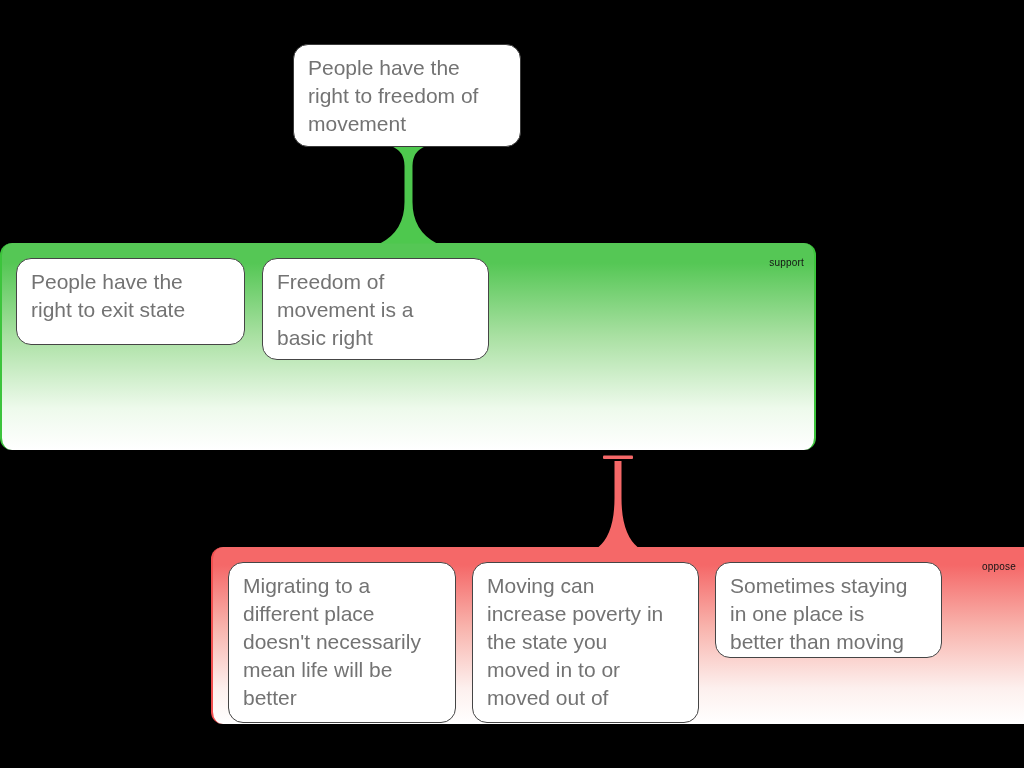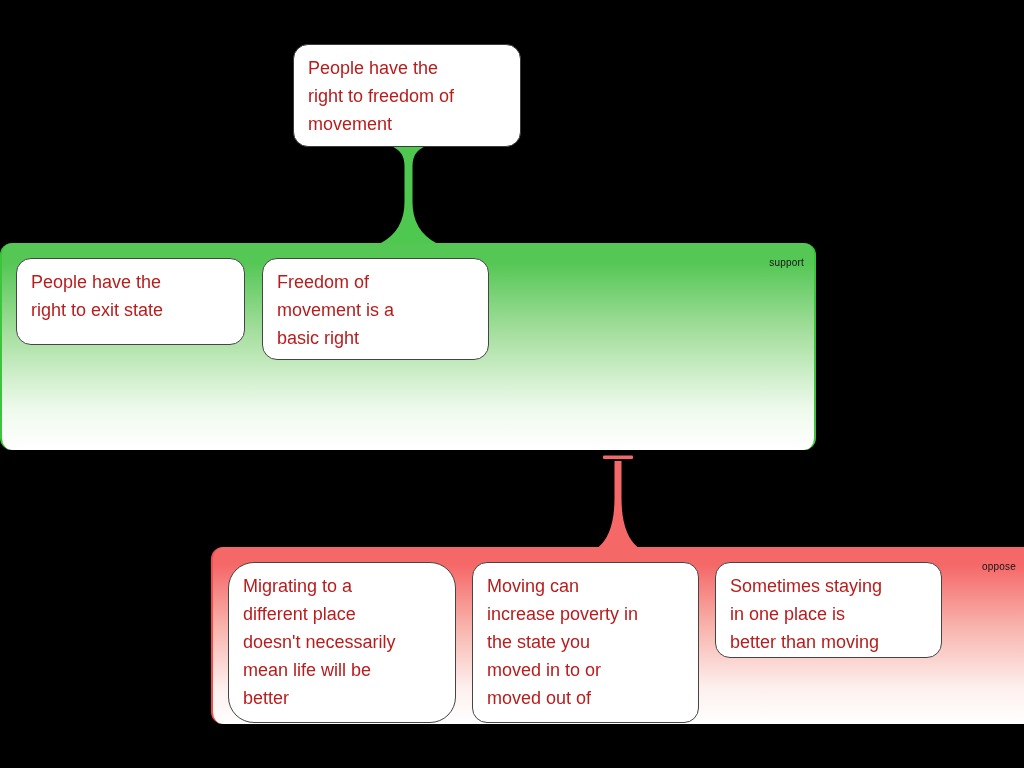--- a/index.html
+++ b/index.html
@@ -27,27 +27,27 @@
   .group-support .group-label{right:10px;}
   .group-oppose .group-label{right:8px;}
   
   .connectors{position:absolute;left:0;top:0;z-index:2;pointer-events:none;}
   
   .claim{
     position:absolute;z-index:3;box-sizing:border-box;background:#ffffff;
     border:1.5px solid #454545;border-radius:15px;padding:9px 14px 0 14px;
   }
   .claim-text{
-    white-space:pre-line;font-size:18px;line-height:28px;color:#b91c1c;
+    white-space:pre-line;font-size:21px;line-height:28px;color:#737373;
   }
   .c-root{left:293px;top:44px;width:228px;height:103px;border-color:#3a3a3a;}
   .c-g1{left:16px;top:258px;width:229px;height:87px;}
   .c-g2{left:262px;top:258px;width:227px;height:102px;}
   .c-g3{left:504px;top:258px;width:228px;height:190px;}
-  .c-r1{left:228px;top:562px;width:228px;height:161px;border-radius:26px;}
+  .c-r1{left:228px;top:562px;width:228px;height:161px;}
   .c-r2{left:472px;top:562px;width:227px;height:161px;}
   .c-r3{left:715px;top:562px;width:227px;height:96px;}
 </style>
 </head>
 <body>
 
 <div class="canvas">
 
   <div class="group group-support">
     <span class="group-label">support</span>

